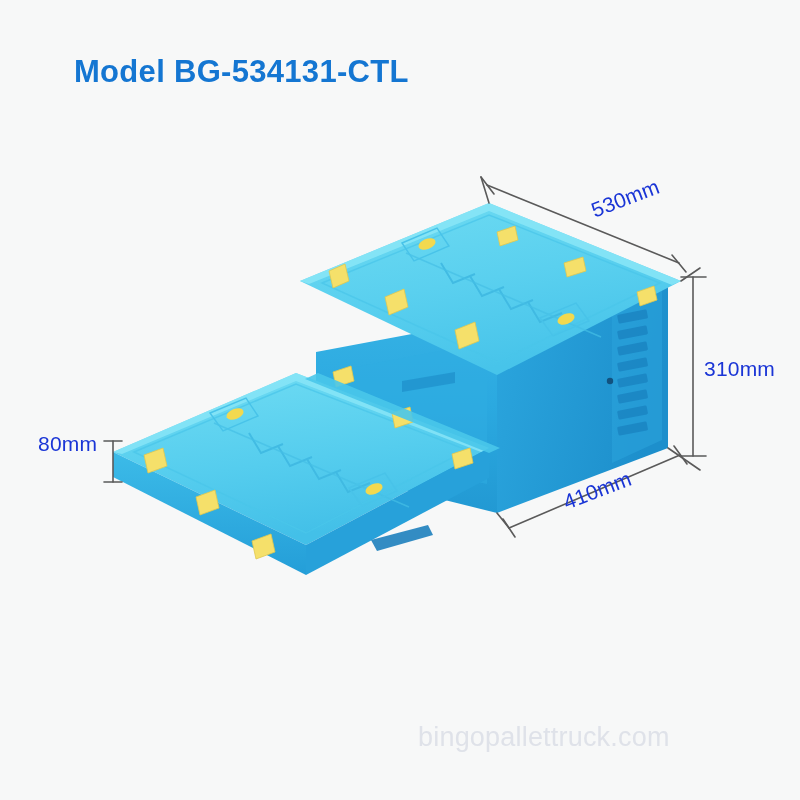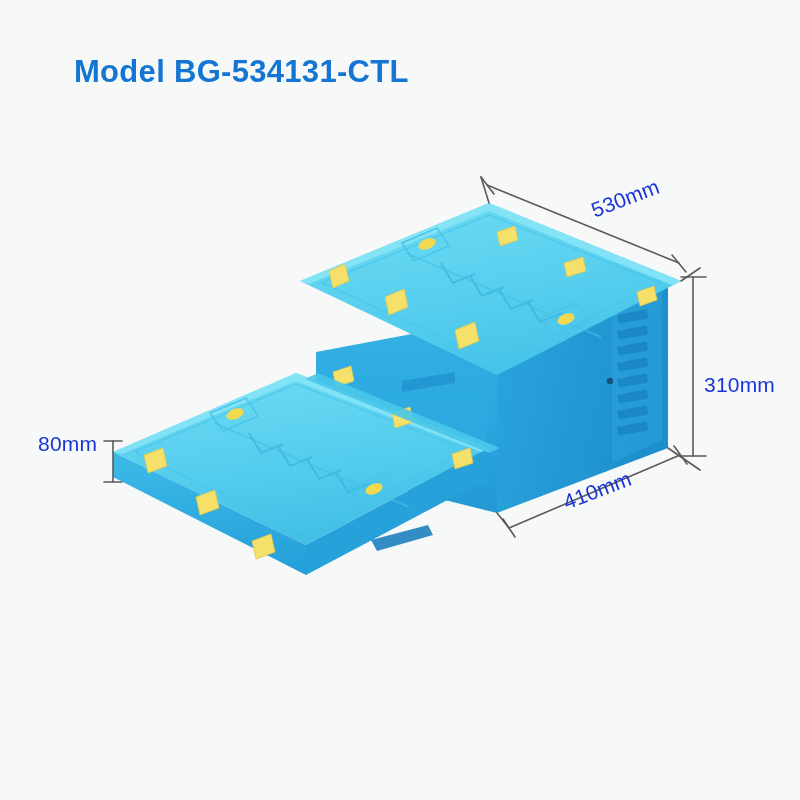--- a/index.html
+++ b/index.html
@@ -30,21 +30,21 @@
   
   .dim-label{
     position:absolute;
     color:#1a35d6;
     font-size:21px;
     font-weight:500;
     white-space:nowrap;
     letter-spacing:0.2px;
   }
   .dim-530{left:588px;top:200px;transform:rotate(-21deg);transform-origin:left top;}
-  .dim-310{left:704px;top:357px;margin-top:16px;}
+  .dim-310{left:704px;top:357px;}
   .dim-410{left:560px;top:492px;transform:rotate(-21deg);transform-origin:left top;}
   .dim-80 {left:38px; top:432px;text-align:right;}
 
   
   svg.art{position:absolute;left:0;top:0;width:800px;height:800px;}
 </style>
 </head>
 <body>
 
 <div id="stage">
@@ -212,13 +212,14 @@
         <line x1="104" y1="482" x2="122" y2="482"></line>
       </g>
     </g>
   </svg>
 
   <div class="dim-label dim-530">530mm</div>
   <div class="dim-label dim-310">310mm</div>
   <div class="dim-label dim-410">410mm</div>
   <div class="dim-label dim-80">80mm</div>
 
+  <div class="watermark">bingopallettruck.com</div>
 </div>
 
 </body></html>

